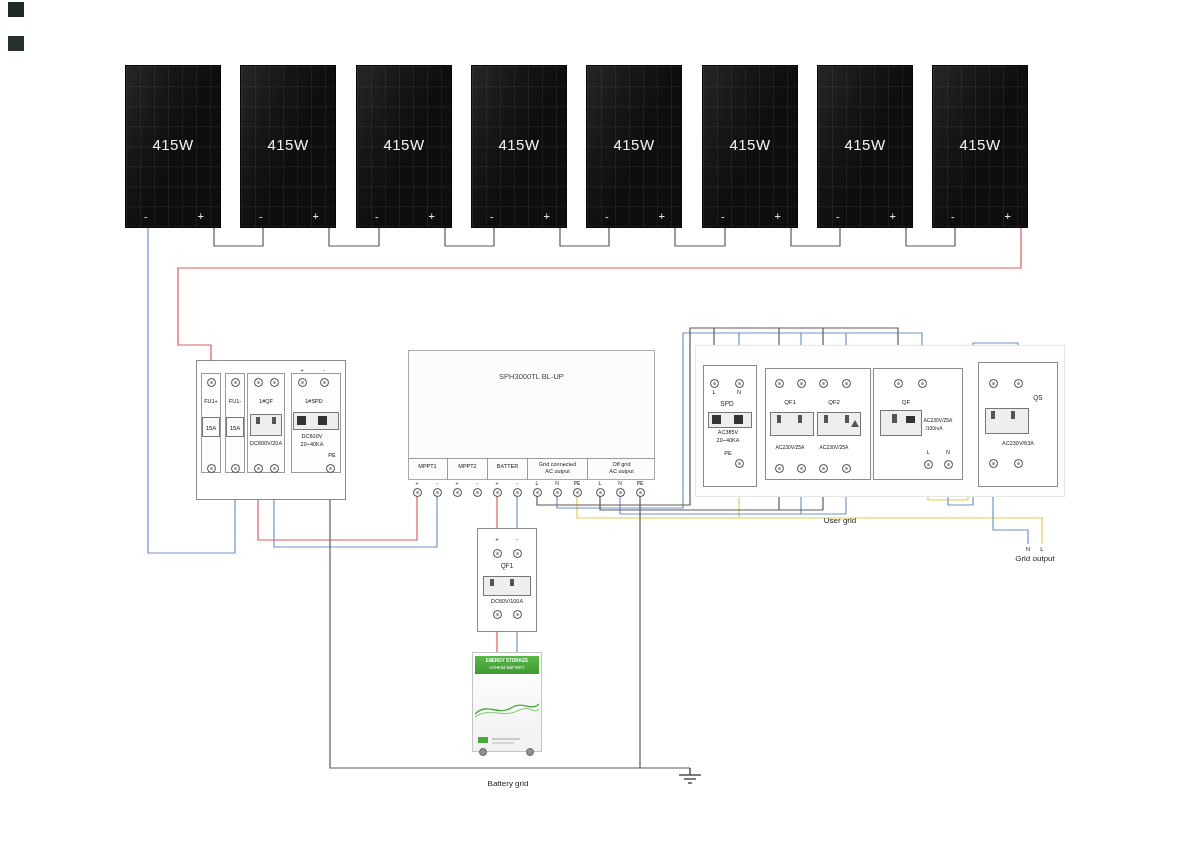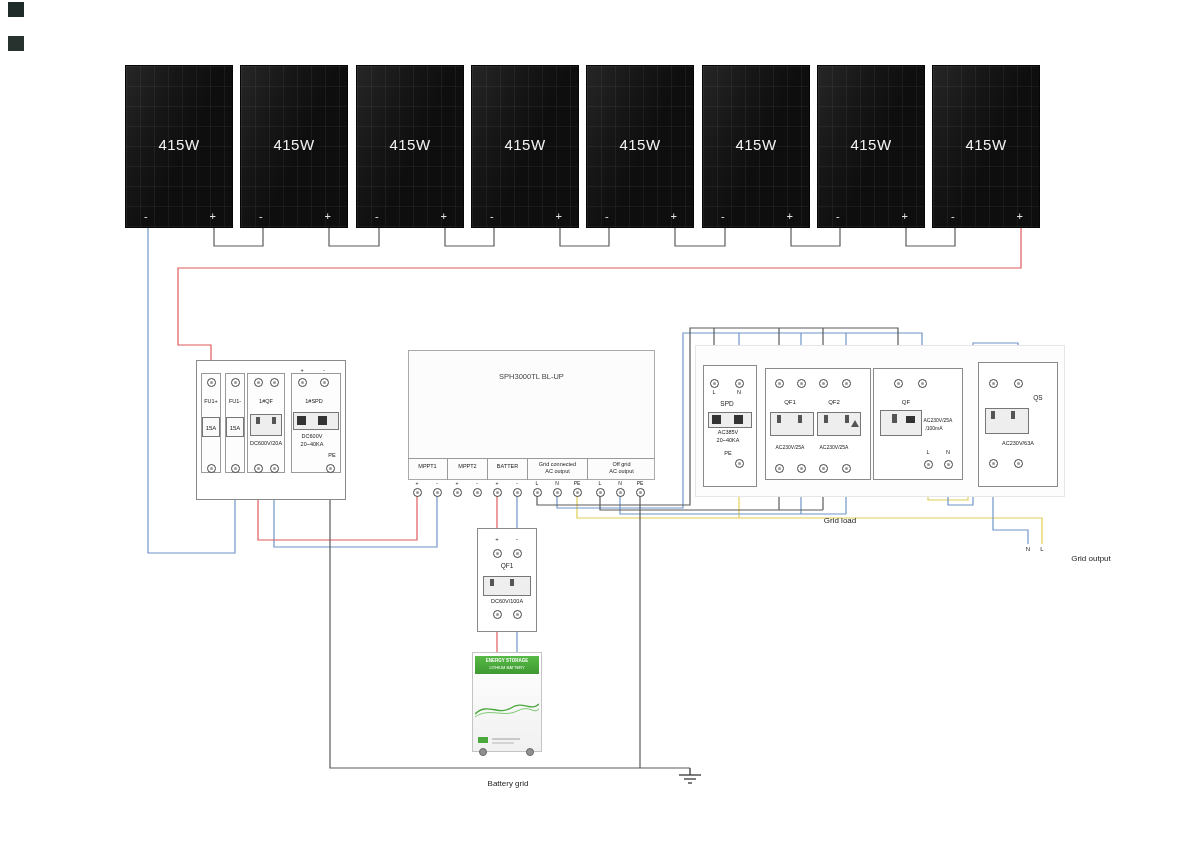--- a/index.html
+++ b/index.html
@@ -1,20 +1,20 @@
 <!DOCTYPE html>
 <html><head>
 <meta charset="utf-8">
 <style>
   html,body{margin:0;padding:0;background:#fff;}
   #stage{position:relative;width:1200px;height:846px;background:#fff;overflow:hidden;
          font-family:"Liberation Sans","DejaVu Sans",sans-serif;color:#222;}
   .abs{position:absolute;}
   svg.wires{position:absolute;left:0;top:0;}
-  .panel{position:absolute;top:65px;width:108px;height:163px;box-sizing:border-box;border:1px solid #060606;
+  .panel{position:absolute;top:65px;width:96px;height:163px;box-sizing:border-box;border:1px solid #060606;
     background:
       linear-gradient(115deg, rgba(255,255,255,0.10) 0%, rgba(255,255,255,0.035) 30%, rgba(255,255,255,0) 55%),
       repeating-linear-gradient(90deg, rgba(255,255,255,0.055) 0 1px, transparent 1px 14px),
       repeating-linear-gradient(0deg, rgba(255,255,255,0.05) 0 1px, transparent 1px 20px),
       #0e0e0e;}
   .panel .watt{position:absolute;top:70px;left:0;width:100%;text-align:center;color:#f2f2f2;font-size:15px;letter-spacing:.5px;}
   .panel .neg{position:absolute;bottom:5px;left:18px;color:#e6e6e6;font-size:11px;}
   .panel .pos{position:absolute;bottom:5px;right:16px;color:#e6e6e6;font-size:11px;}
   .box{position:absolute;background:#fff;border:1px solid #8a8a8a;box-sizing:border-box;}
   .palebox{position:absolute;background:#fdfdfd;border:1px solid #e6e6e6;box-sizing:border-box;}
@@ -302,18 +302,18 @@
     <path d="M0,16 C12,4 24,18 36,10 S56,14 64,6" stroke="#4aa83c" stroke-width="1.3" fill="none"></path>
     <path d="M0,19 C14,9 28,20 42,13 S58,17 64,11" stroke="#7cc96f" stroke-width="1" fill="none"></path>
   </svg>
   <div class="abs" style="left:478px;top:737px;width:10px;height:6px;background:#4aa83c"></div>
   <div class="abs" style="left:492px;top:738px;width:28px;height:2px;background:#c9c9c9"></div>
   <div class="abs" style="left:492px;top:742px;width:22px;height:2px;background:#d4d4d4"></div>
   <div class="wheel" style="left:479px;top:748px"></div>
   <div class="wheel" style="left:526px;top:748px"></div>
   <div class="caption" style="left:468px;top:779px;width:80px">Battery grid</div>
 
-  <div class="caption" style="left:805px;top:516px;width:70px">Grid load</div>
+  <div class="caption" style="left:805px;top:516px;width:70px">User grid</div>
   <span class="tl" style="left:1028px;top:546px;font-size:6px">N</span>
   <span class="tl" style="left:1042px;top:546px;font-size:6px">L</span>
-  <div class="caption" style="left:1056px;top:554px;width:70px">Grid output</div>
+  <div class="caption" style="left:1000px;top:554px;width:70px">Grid output</div>
 
 </div>
 
 </body></html>

